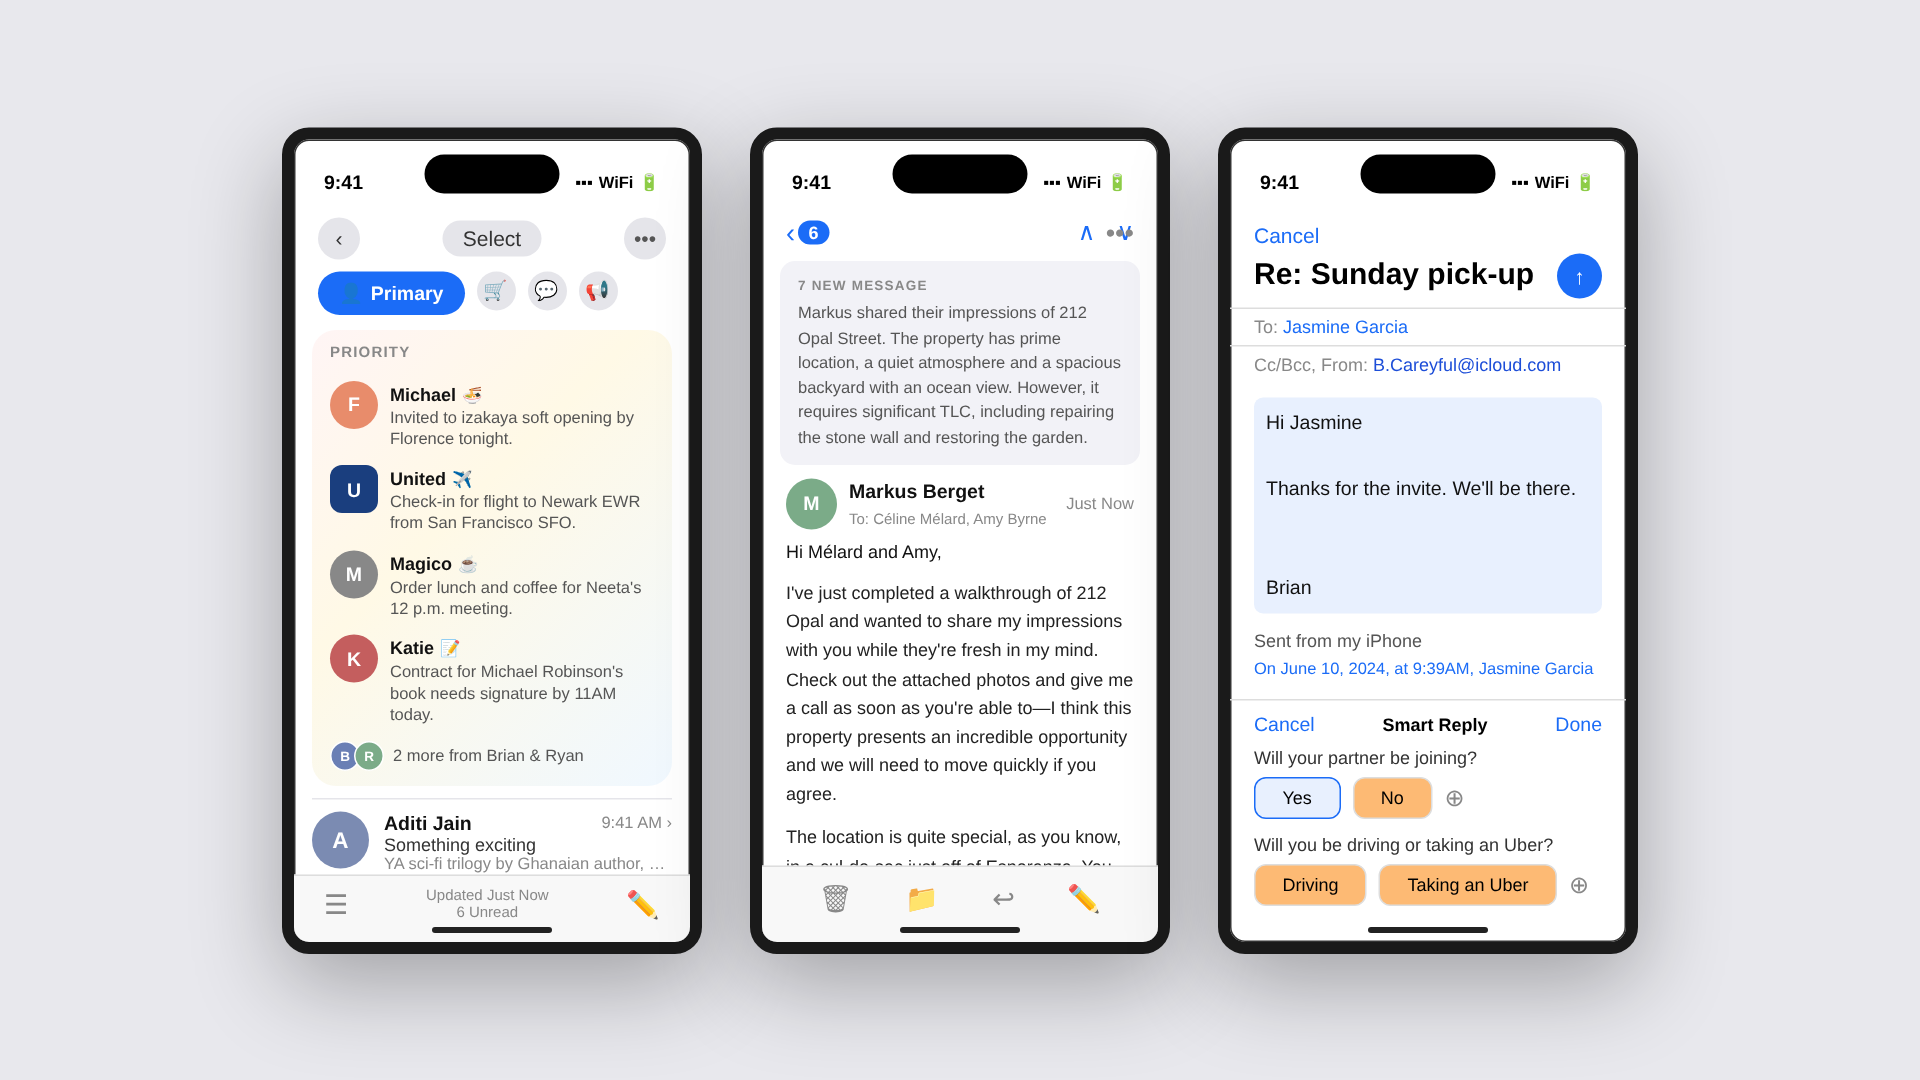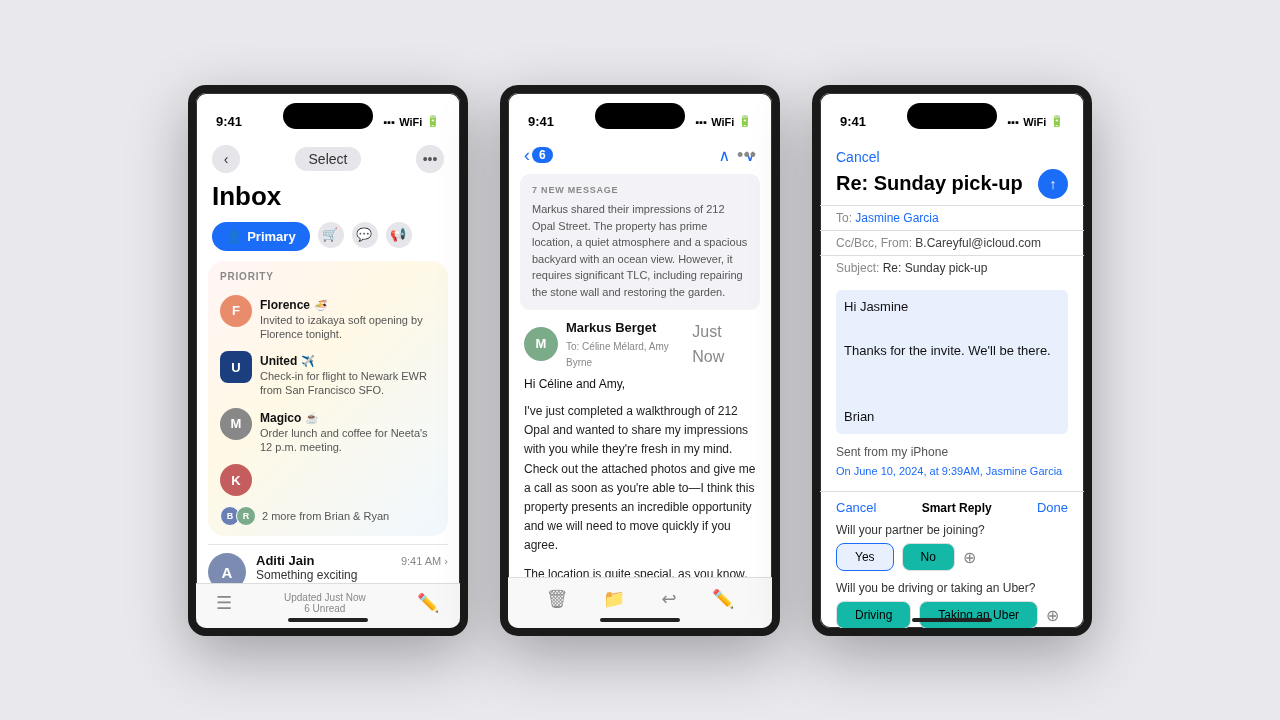--- a/index.html
+++ b/index.html
@@ -205,21 +205,21 @@
       background: #f2f2f7; border-radius: 10px;
       margin: 0 12px 8px;
       padding: 10px 12px;
       font-size: 11px; color: #555; line-height: 1.5;
     }
     .new-message-label { font-size: 9px; font-weight: 700; color: #888; letter-spacing: 0.8px; margin-bottom: 4px; }
     .email-body-view { padding: 0 16px; font-size: 12px; line-height: 1.6; color: #111; }
     .email-body-view .from-row { display: flex; align-items: center; justify-content: space-between; margin-bottom: 4px; }
     .email-body-view .from-info .from-name { font-size: 13px; font-weight: 600; }
     .email-body-view .from-info .to-line { font-size: 10px; color: #888; }
-    .email-body-view .just-now { font-size: 16px; color: #888; }
+    .email-body-view .just-now { font-size: 11px; color: #888; }
     .email-subject-big { font-size: 17px; font-weight: 700; margin: 8px 0 6px; text-decoration: underline; }
     .email-salutation { margin-bottom: 8px; }
     .email-paragraph { margin-bottom: 10px; font-size: 12px; line-height: 1.6; color: #222; }
     
     .bottom-toolbar-p2 {
       position: absolute; bottom: 0; left: 0; right: 0;
       display: flex; justify-content: space-around; align-items: center;
       padding: 10px 20px 18px;
       border-top: 0.5px solid #ddd; background: #f8f8f8;
     }
@@ -265,21 +265,21 @@
     .smart-reply-bar {
       display: flex; align-items: center; justify-content: space-between;
       margin-bottom: 8px;
     }
     .smart-reply-label { font-size: 12px; font-weight: 600; }
     .smart-reply-action { font-size: 13px; color: #1b6cf7; cursor: pointer; }
     .reply-question { font-size: 12px; color: #333; margin-bottom: 6px; font-weight: 500; }
     .reply-options { display: flex; gap: 8px; align-items: center; margin-bottom: 10px; }
     .reply-option-btn {
       border: 1px solid #ddd; border-radius: 8px;
-      padding: 6px 18px; font-size: 12px; background: #14b8a6;
+      padding: 6px 18px; font-size: 12px; background: #fdba74;
       cursor: pointer;
     }
     .reply-option-btn.active { background: #e8f0fe; border-color: #1b6cf7; }
     .plus-icon { font-size: 16px; color: #888; cursor: pointer; }
     
     .c-blue { color: #1b6cf7; }
     .home-indicator {
       position: absolute; bottom: 6px; left: 50%; transform: translateX(-50%);
       width: 80px; height: 4px;
       background: #222; border-radius: 3px;
@@ -302,39 +302,38 @@
       </div>
     </div>
     <div class="phone-content phone1">
 
       <div class="nav-bar">
         <div class="back-btn">‹</div>
         <div class="select-btn">Select</div>
         <div class="dots-btn">•••</div>
       </div>
 
-      <div class="inbox-title">Inbox</div>
 
       <div class="tab-bar">
         <div class="tab-primary">
           <span>👤</span>
           <span>Primary</span>
         </div>
         <div class="tab-icon">🛒</div>
         <div class="tab-icon">💬</div>
         <div class="tab-icon">📢</div>
       </div>
 
       <div class="priority-section">
         <div class="priority-label">PRIORITY</div>
 
         <div class="email-item">
           <div class="avatar" style="background:#e88c6b;">F</div>
           <div class="email-text">
-            <span class="email-sender">Florence</span>
+            <span class="email-sender">Michael</span>
             <span style="font-size:11px;"> 🍜</span>
             <div class="email-preview">Invited to izakaya soft opening by Florence tonight.</div>
           </div>
         </div>
 
         <div class="email-item">
           <div class="avatar" style="background:#1a3e7e;border-radius:8px;">U</div>
           <div class="email-text">
             <span class="email-sender">United</span>
             <span style="font-size:11px;"> ✈️</span>
@@ -346,20 +345,25 @@
           <div class="avatar" style="background:#888;">M</div>
           <div class="email-text">
             <span class="email-sender">Magico</span>
             <span style="font-size:11px;"> ☕</span>
             <div class="email-preview">Order lunch and coffee for Neeta's 12 p.m. meeting.</div>
           </div>
         </div>
 
         <div class="email-item">
           <div class="avatar" style="background:#c45e5e;">K</div>
+          <div class="email-text">
+            <span class="email-sender">Katie</span>
+            <span style="font-size:11px;"> 📝</span>
+            <div class="email-preview">Contract for Michael Robinson's book needs signature by 11AM today.</div>
+          </div>
         </div>
 
         <div class="more-row">
           <div class="avatars-stack">
             <div class="avatar" style="background:#6a7fb5;">B</div>
             <div class="avatar" style="background:#7bab88;">R</div>
           </div>
           <span class="more-text">2 more from Brian &amp; Ryan</span>
         </div>
       </div>
@@ -437,21 +441,21 @@
           <div style="display:flex;align-items:center;gap:8px;">
             <div class="avatar" style="background:#7bab88;width:34px;height:34px;font-size:13px;">M</div>
             <div class="from-info">
               <div class="from-name">Markus Berget</div>
               <div class="to-line">To: Céline Mélard, Amy Byrne</div>
             </div>
           </div>
           <span class="just-now">Just Now</span>
         </div>
 
-        <div class="email-salutation">Hi Céline and Amy,</div>
+        <div class="email-salutation">Hi Mélard and Amy,</div>
         <div class="email-paragraph">I've just completed a walkthrough of 212 Opal and wanted to share my impressions with you while they're fresh in my mind. Check out the attached photos and give me a call as soon as you're able to—I think this property presents an incredible opportunity and we will need to move quickly if you agree.</div>
         <div class="email-paragraph">The location is quite special, as you know, in a cul-de-sac just off of Esperanza. You would be a five-minute walk to the beach and 15</div>
       </div>
 
       <div class="bottom-toolbar-p2">
         <span class="toolbar-icon">🗑</span>
         <span class="toolbar-icon">📁</span>
         <span class="toolbar-icon">↩</span>
         <span class="toolbar-icon">✏️</span>
       </div>
@@ -482,25 +486,21 @@
           <span>↑</span>
         </div>
       </div>
 
       <div class="compose-field">
         <span class="field-label">To: </span>
         <span class="field-value">Jasmine Garcia</span>
       </div>
       <div class="compose-field">
         <span class="field-label">Cc/Bcc, From: </span>
-        <span style="color:#404040;">B.Careyful@icloud.com</span>
-      </div>
-      <div class="compose-field">
-        <span class="field-label">Subject: </span>
-        <span style="color:#333;">Re: Sunday pick-up</span>
+        <span style="color:#1d4ed8;">B.Careyful@icloud.com</span>
       </div>
 
       <div class="email-body-compose">
         <div style="background:#e8f0fe;border-radius:6px;padding:6px 8px;margin-bottom:8px;">
           <div>Hi Jasmine</div>
           <br>
           <div>Thanks for the invite. We'll be there.</div>
           <br>
           <br>
           <div>Brian</div>

